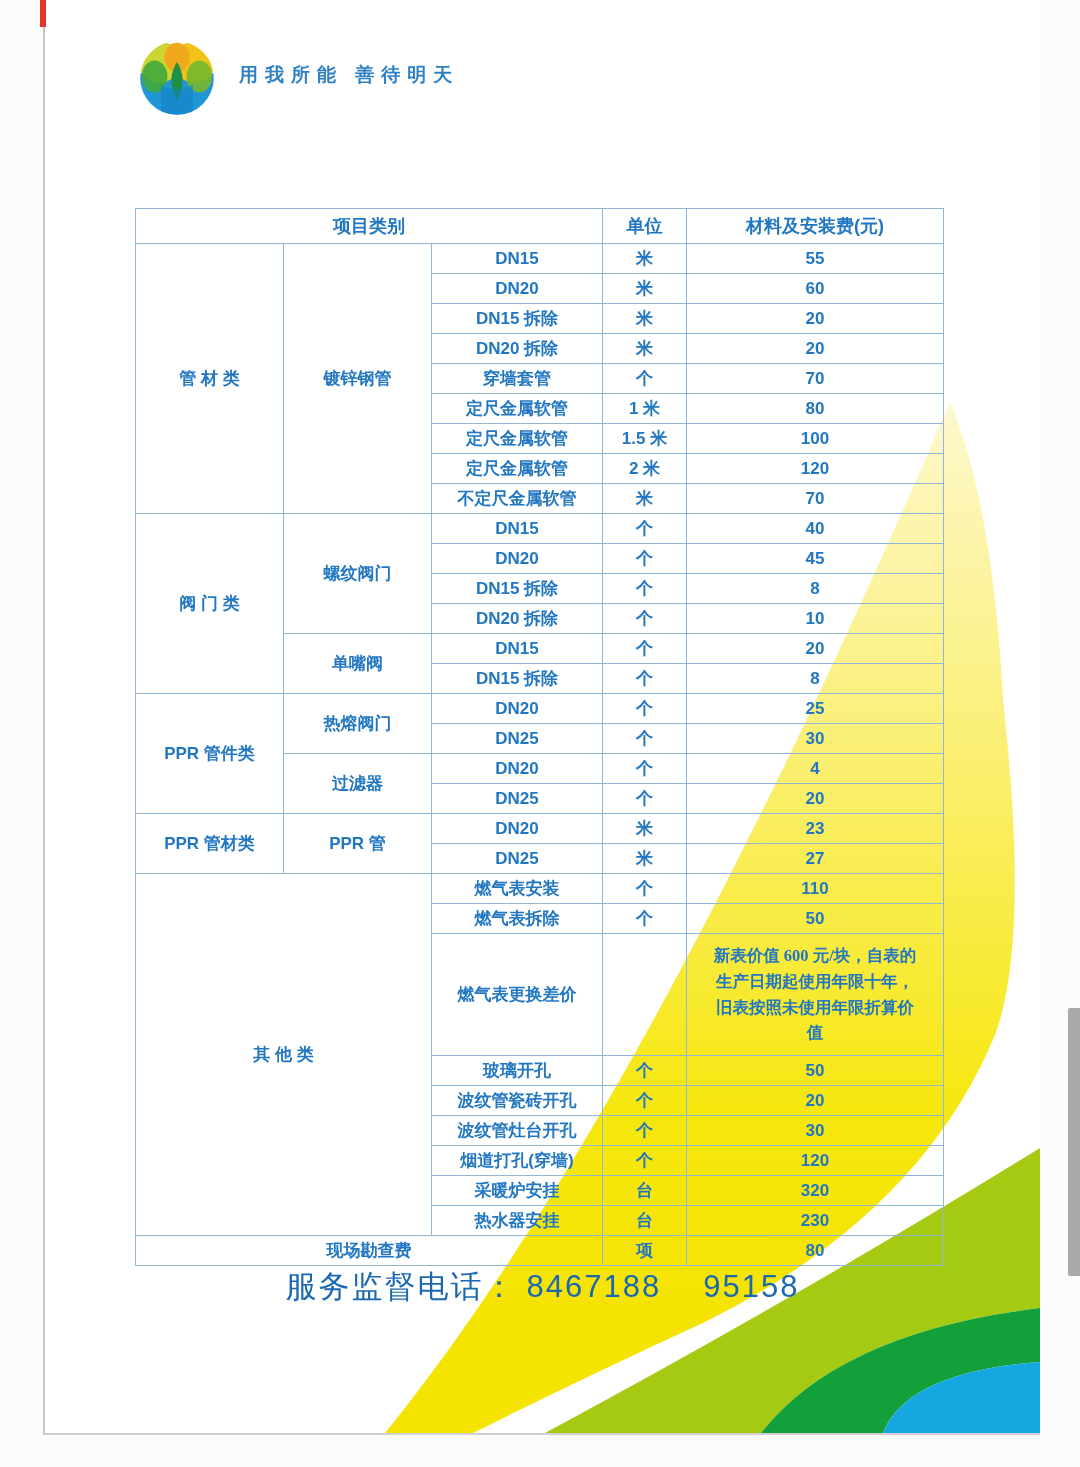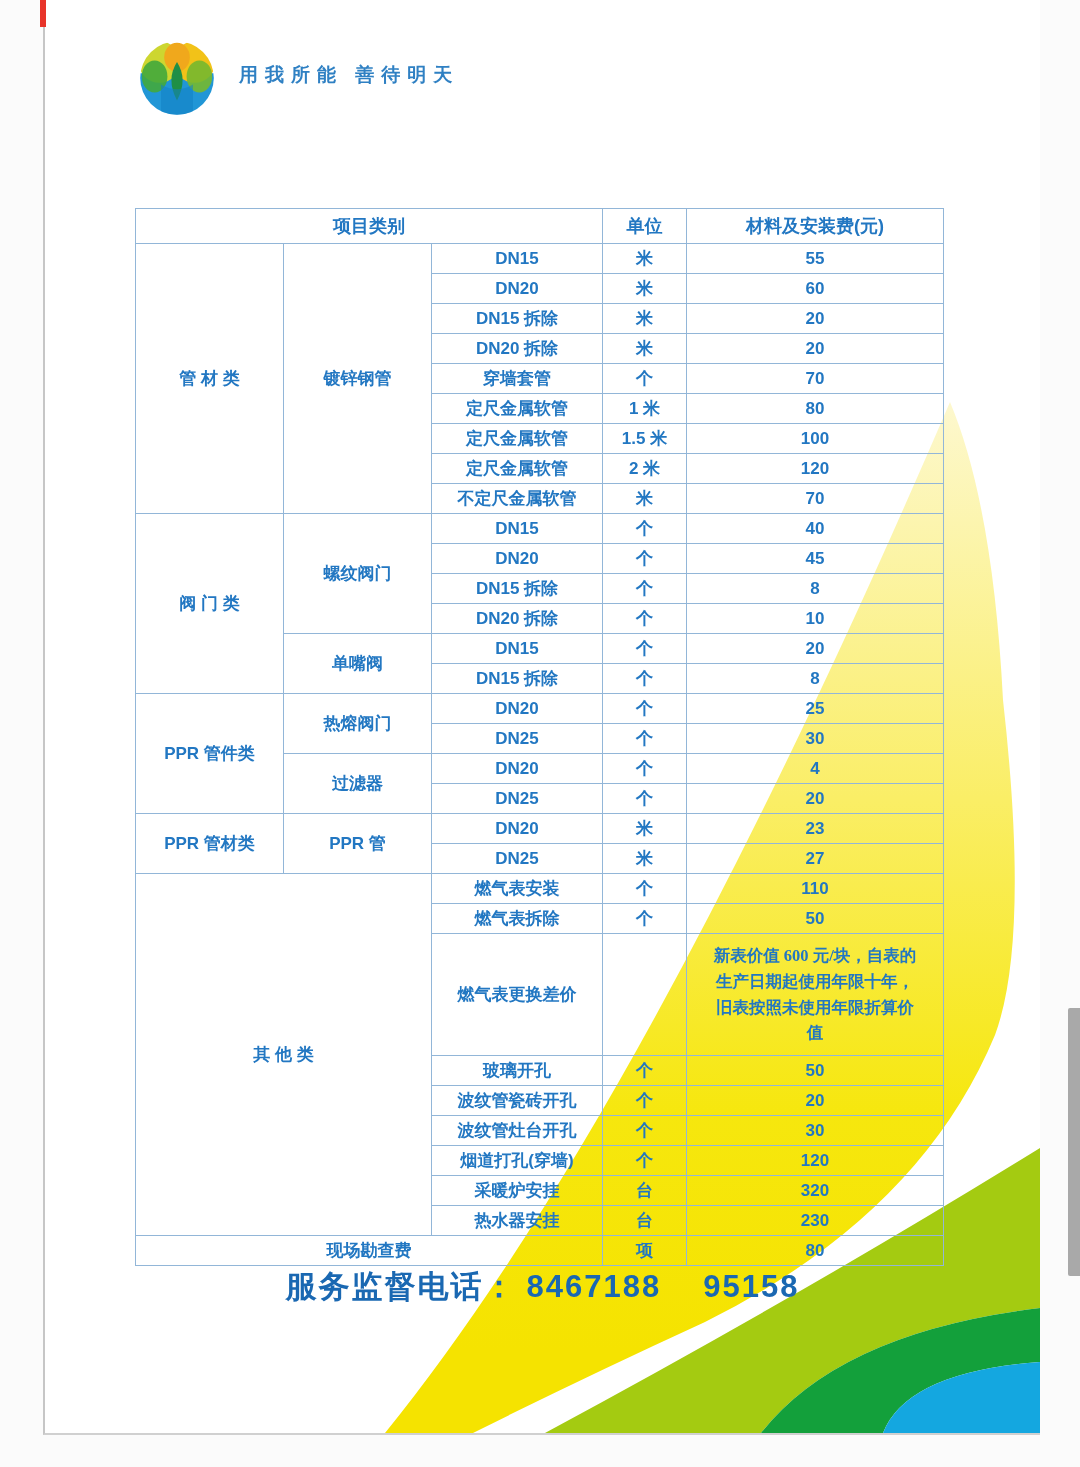--- a/index.html
+++ b/index.html
@@ -47,21 +47,21 @@
     padding:0 4px;background:transparent;overflow:hidden;
   }
   .price-table th{height:34px;font-size:18px;}
   .price-table tr{height:30px;}
   tr.tall{height:122px;}
   td.note{font-size:16.5px;line-height:1.55;padding:4px 23px;font-family:Liberation Serif, serif;}
   .c1{width:148px;}.c2{width:148px;}.c3{width:171px;}.c4{width:84px;}.c5{width:257px;}
   
   .phone{
     position:absolute;left:0;top:1266px;width:995px;text-align:center;z-index:2;
-    font-size:31px;font-weight:bold;color:#1a68b2;letter-spacing:2px;
+    font-size:31px;font-weight:normal;color:#1a68b2;letter-spacing:2px;
   }
   .phone .num{margin-left:10px;}
   .phone .num2{margin-left:42px;}
   
   .scrollbar-thumb{
     position:absolute;right:0;top:1008px;width:12px;height:268px;
     background:#a9a9a9;border-radius:2px 0 0 2px;z-index:10;
   }
 </style>
 </head>

